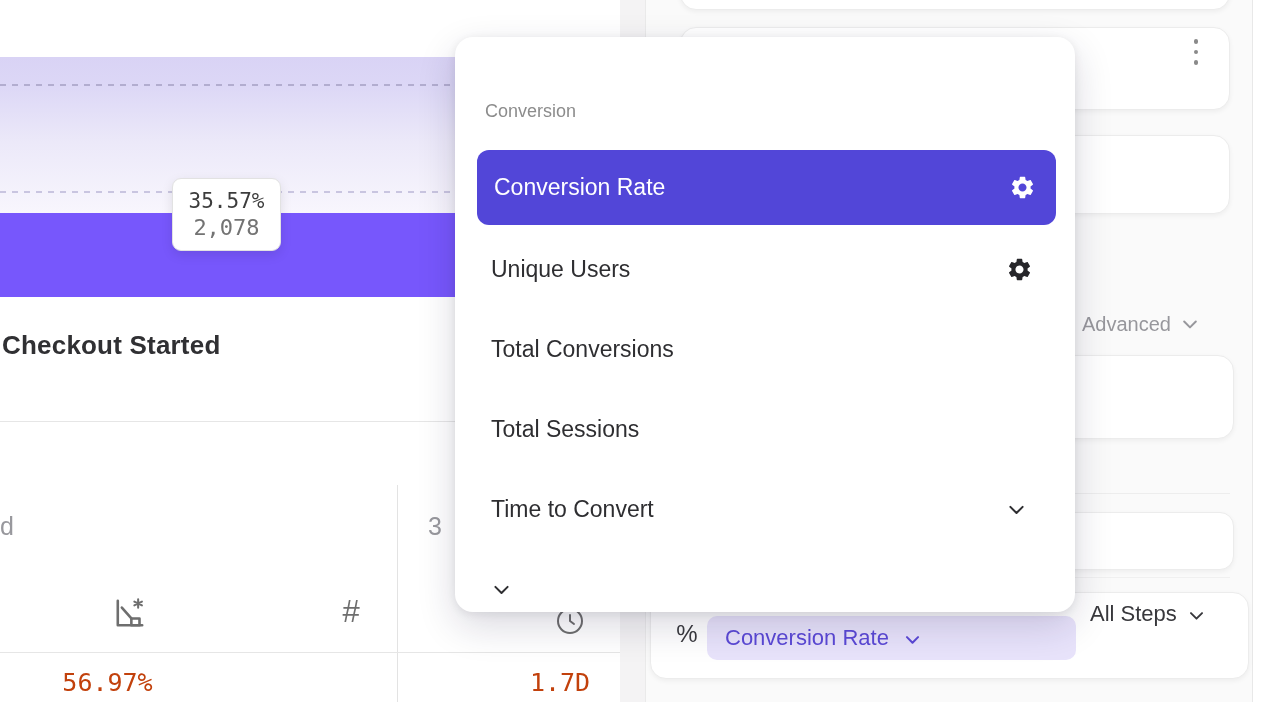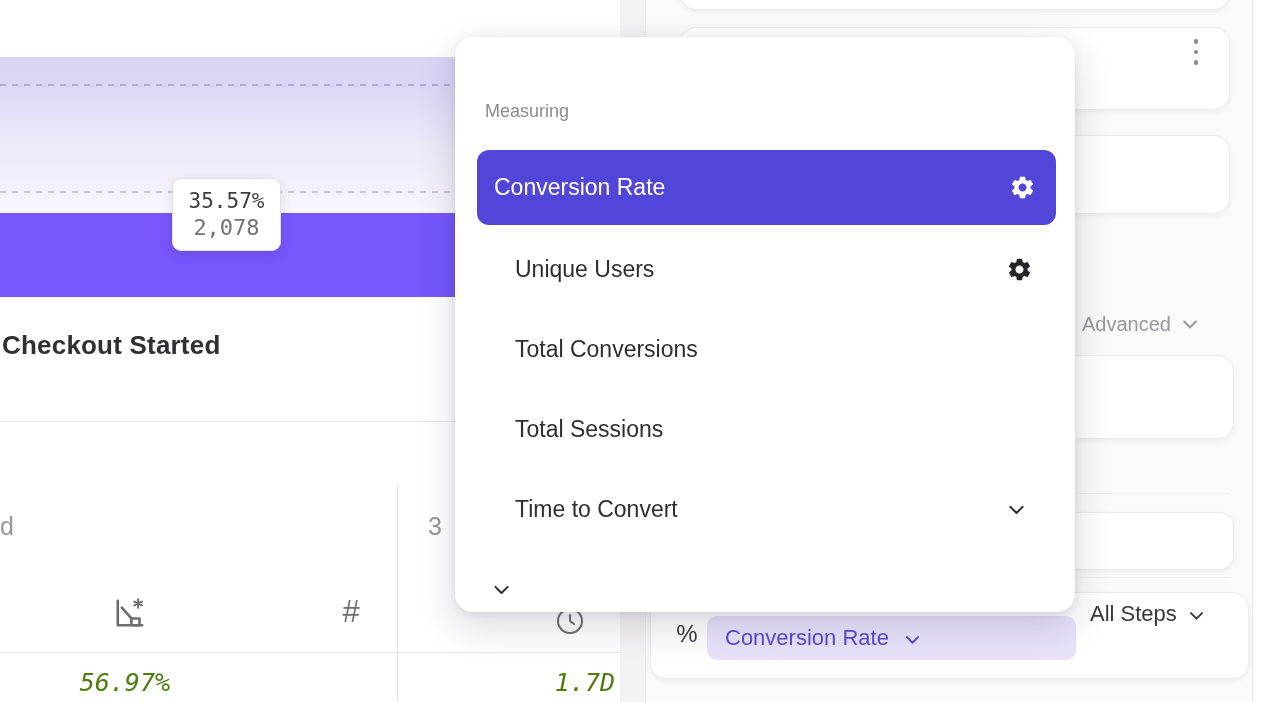--- a/index.html
+++ b/index.html
@@ -25,21 +25,21 @@
   .rule-top{left:0;top:421px;width:620px;}
   .rule-mid{left:0;top:652px;width:620px;}
   .col-divider{left:397px;top:485px;width:1px;height:217px;background:#e3e3e3;}
   .frag{font-size:25px;font-weight:500;color:#98989d;}
   .frag-d{left:0;top:512px;}
   .frag-3{left:428px;top:512px;}
   .mx-icon{color:#6e6e6e;}
   .icon-conv{left:110px;top:594px;width:40px;height:38px;}
   .icon-hash{left:336px;top:592px;width:30px;height:40px;font-size:31px;color:#6e6e6e;text-align:center;line-height:40px;}
   .icon-clock{left:552px;top:600px;width:36px;height:36px;}
-  .cell-val{font-family:"DejaVu Sans Mono",monospace;font-size:25px;color:#4d7c0f;text-align:right;font-style:italic;}
+  .cell-val{font-family:"DejaVu Sans Mono",monospace;font-size:25px;color:#c2410c;text-align:center;}
   .val1{left:45px;top:668px;width:125px;}
   .val2{left:275px;top:704px;width:115px;}
   .val3{left:505px;top:668px;width:110px;}
 
   
   .gap-strip{left:620px;top:0;width:25px;height:702px;background:#f4f3f4;}
   .right-bg{left:645px;top:0;width:607px;height:702px;background:#fafafa;border-left:1px solid #eaeaea;}
   .right-edge{left:1252px;top:0;width:18px;height:702px;background:#fff;border-left:1px solid #e8e8e8;}
   .panel-card{background:#fff;border:1px solid #ececec;border-radius:16px;box-shadow:0 2px 5px rgba(0,0,0,.05);}
   .cardA{left:680px;top:-30px;width:548px;height:38px;}
@@ -64,21 +64,21 @@
   .all-steps{left:1090px;top:598px;width:140px;height:32px;display:flex;align-items:center;gap:10px;
     color:#38383c;font-size:22px;font-weight:500;cursor:pointer;}
   .steps-chev{width:19px;height:19px;color:#38383c;margin-top:3px;}
 
   
   .dropdown{left:455px;top:37px;width:620px;height:575px;background:#fff;border-radius:18px;
     box-shadow:0 14px 38px rgba(25,20,60,.16),0 2px 10px rgba(0,0,0,.08);z-index:20;}
   .menu-title{position:absolute;left:30px;top:64px;font-size:18px;color:#8c8c8c;}
   .menu-item{position:absolute;left:0;width:620px;height:80px;display:flex;align-items:center;
     padding:0 42px 0 36px;box-sizing:border-box;font-size:23px;font-weight:500;color:#2e2e31;cursor:pointer;}
-  .menu-item .grow{flex:1;margin-left:24px;}
+  .menu-item .grow{flex:1;}
   .mi-2{top:192px;} .mi-3{top:272px;} .mi-4{top:352px;} .mi-5{top:432px;} .mi-6{top:512px;}
   .selected-row{position:absolute;left:22px;top:113px;width:579px;height:75px;background:#5246d8;
     border-radius:12px;display:flex;align-items:center;padding:0 20px 0 17px;box-sizing:border-box;
     font-size:23px;font-weight:500;color:#fff;cursor:pointer;}
   .gear{width:27px;height:27px;flex:none;cursor:pointer;}
   .gear.white{color:#fff;} .gear.dark{color:#26262a;}
   .item-chev{width:21px;height:21px;flex:none;color:#2e2e31;margin-right:6px;}
   svg{display:block;width:100%;height:100%;}
 </style>
 </head>
@@ -171,21 +171,21 @@
   <div class="abs all-steps">
     <span>All Steps</span>
     <span class="steps-chev">
       <svg viewBox="0 0 24 24">
           <path d="M5 9l7 7 7-7" fill="none" stroke="currentColor" stroke-width="2.4" stroke-linecap="round" stroke-linejoin="round"></path>
         </svg>
     </span>
   </div>
 
   <div class="abs dropdown">
-    <div class="menu-title">Measuring</div>
+    <div class="menu-title">Conversion</div>
 
     <div class="selected-row">
       <span class="grow" style="flex:1;">Conversion Rate</span>
       <span class="gear white">
         <svg viewBox="0 0 24 24" fill="currentColor">
             <path d="M19.14 12.94c.04-.3.06-.61.06-.94 0-.32-.02-.64-.07-.94l2.03-1.58c.18-.14.23-.41.12-.61l-1.92-3.32c-.12-.22-.37-.29-.59-.22l-2.39.96c-.5-.38-1.03-.7-1.62-.94l-.36-2.54c-.04-.24-.24-.41-.48-.41h-3.84c-.24 0-.43.17-.47.41l-.36 2.54c-.59.24-1.13.57-1.62.94l-2.39-.96c-.22-.08-.47 0-.59.22L2.74 8.87c-.12.21-.08.47.12.61l2.03 1.58c-.05.3-.09.63-.09.94s.02.64.07.94l-2.03 1.58c-.18.14-.23.41-.12.61l1.92 3.32c.12.22.37.29.59.22l2.39-.96c.5.38 1.03.7 1.62.94l.36 2.54c.05.24.24.41.48.41h3.84c.24 0 .44-.17.47-.41l.36-2.54c.59-.24 1.13-.56 1.62-.94l2.39.96c.22.08.47 0 .59-.22l1.92-3.32c.12-.22.07-.47-.12-.61l-2.01-1.58zM12 15.6c-1.98 0-3.6-1.62-3.6-3.6s1.62-3.6 3.6-3.6 3.6 1.62 3.6 3.6-1.62 3.6-3.6 3.6z"></path>
           </svg>
       </span>
     </div>
 

